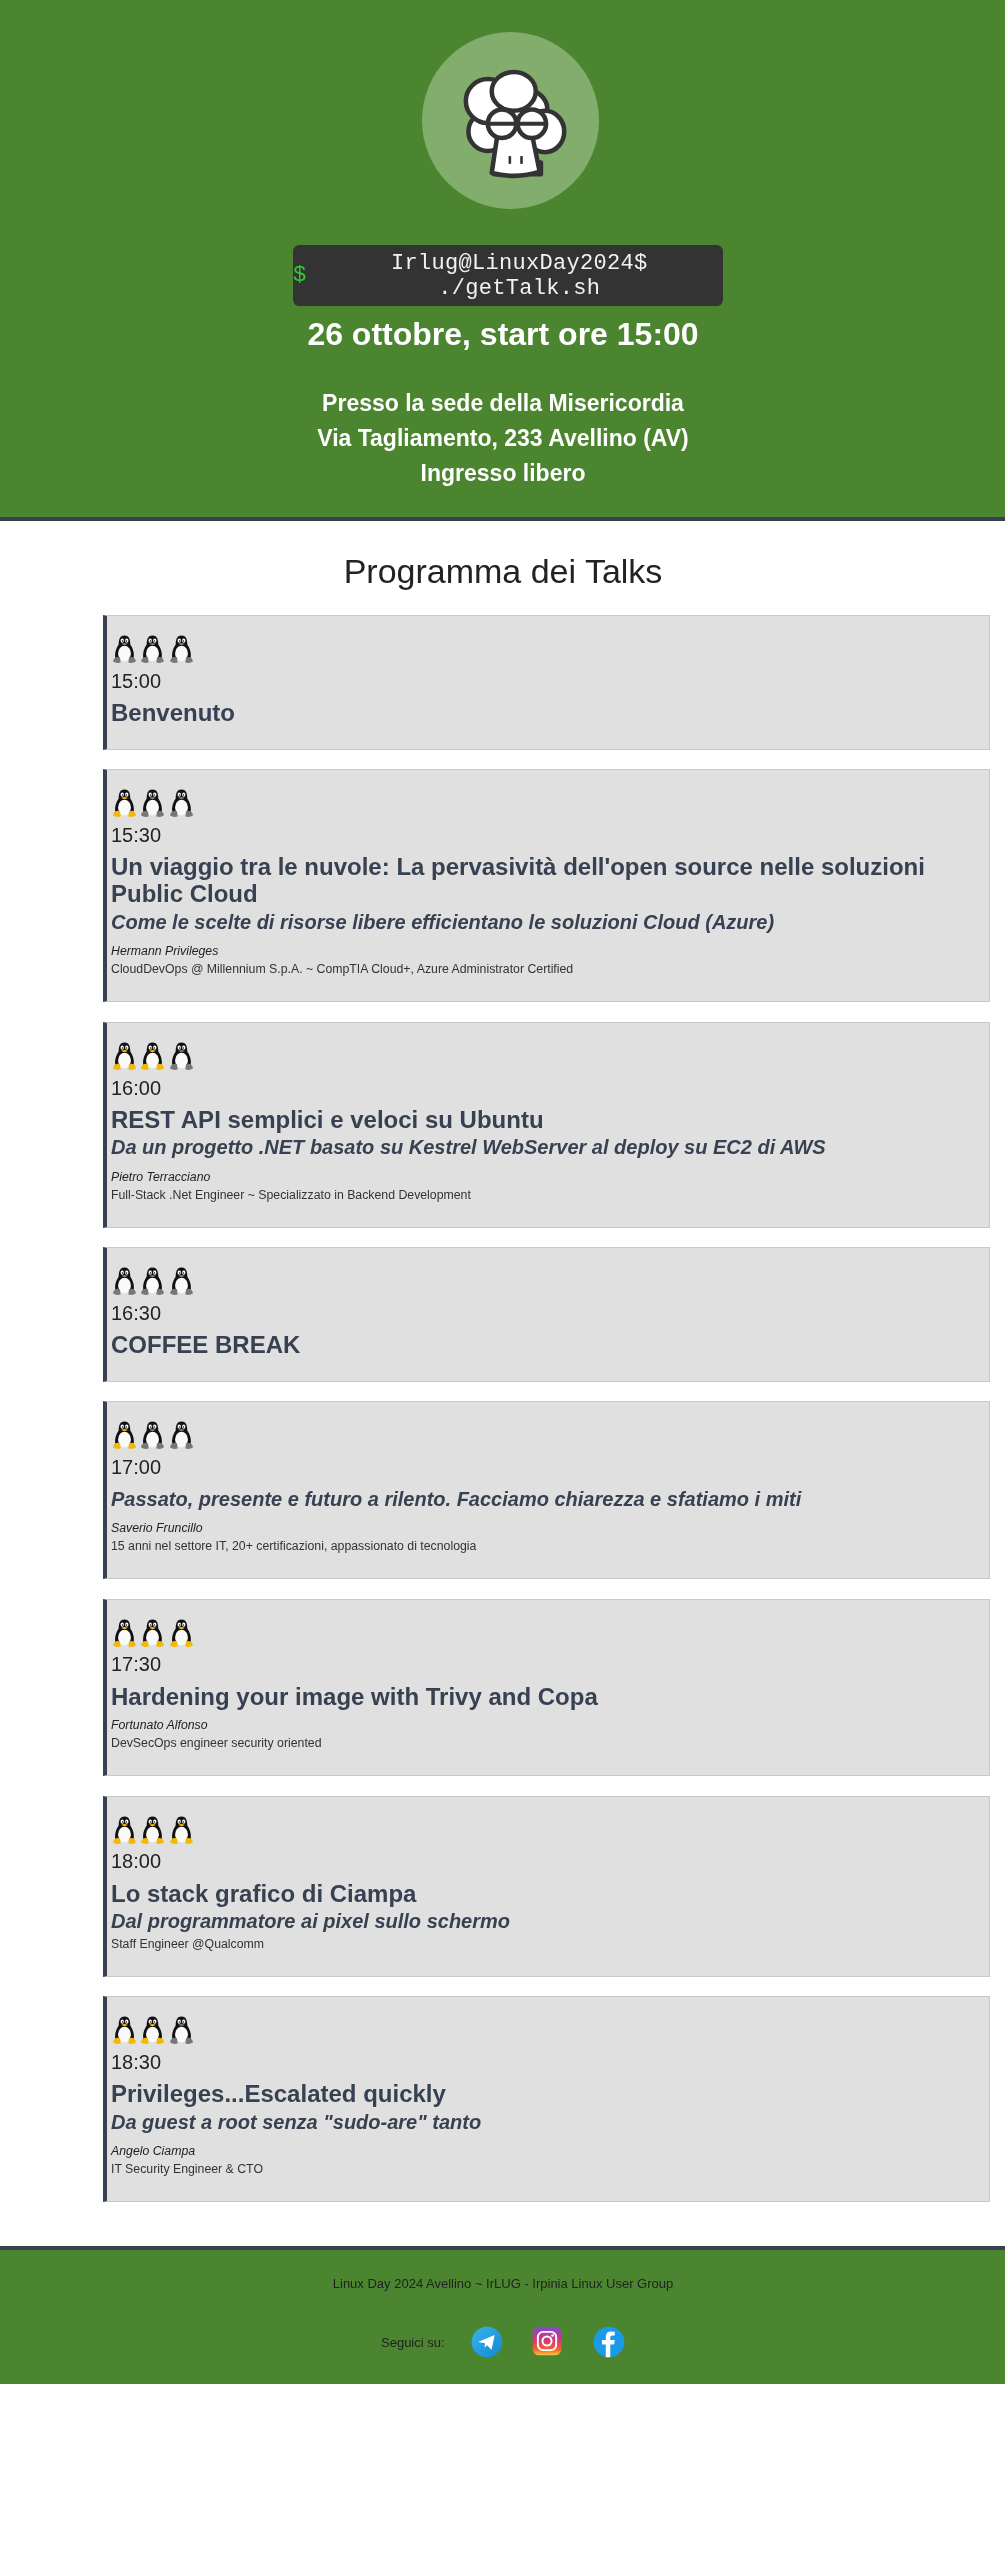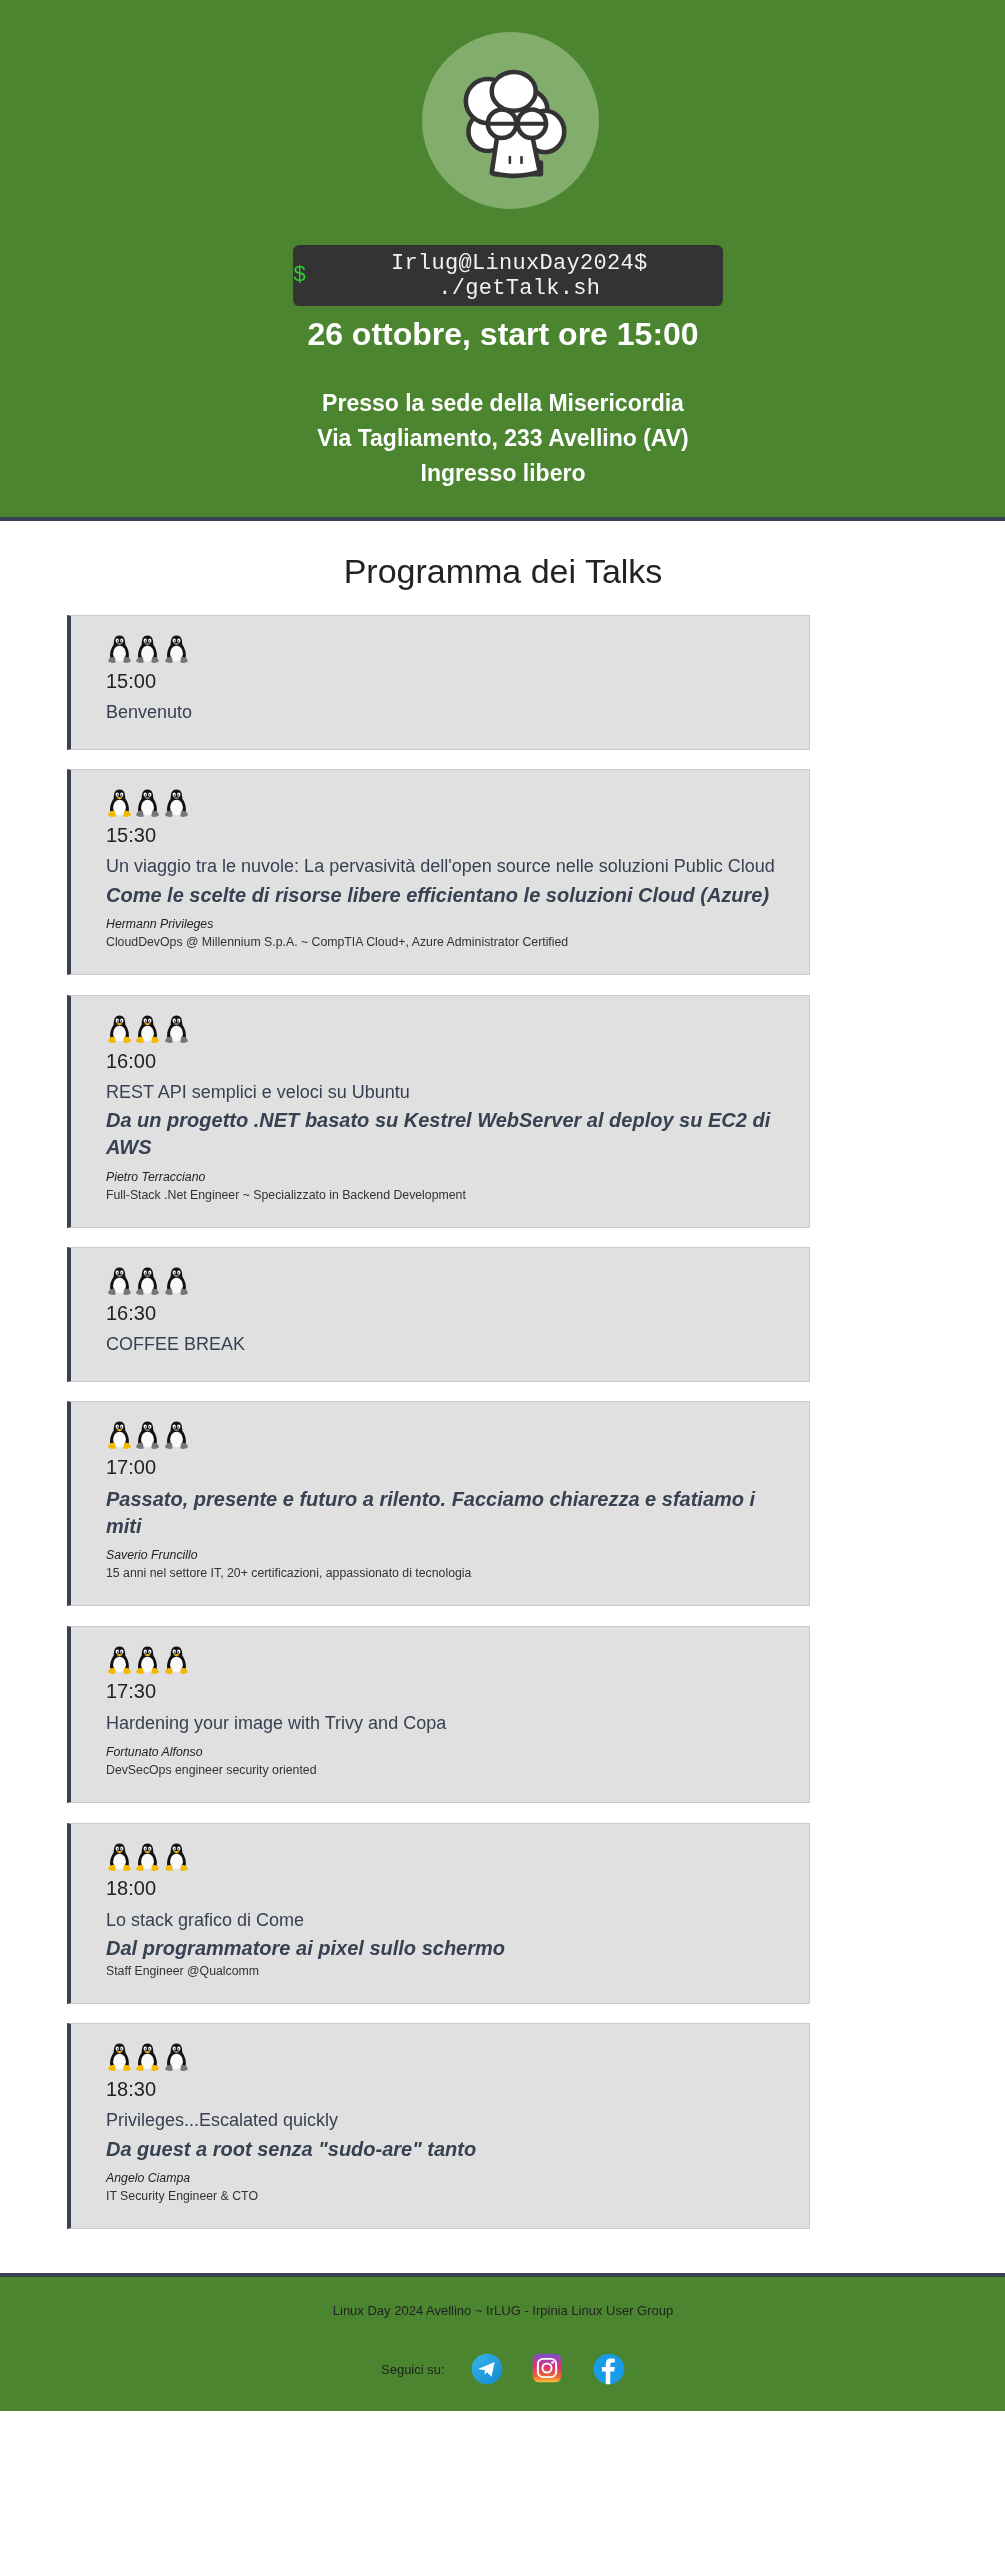--- a/index.html
+++ b/index.html
@@ -50,28 +50,29 @@
     font-size: 34px;
     font-weight: normal;
     color: #222;
     height: 63px;
   }
   .cards { padding: 0 52px 0 67px; }
   .card {
     background: #e0e0e0;
     border: 1.3px solid #c9c9c9;
     border-left: 4.5px solid #374151;
-    padding: 18px 22px 23px 35px;
+    padding: 18px 22px 23px 4px;
     margin-bottom: 19.3px;
-    width: 743px;
+    width: 887px;
+    margin-left: 36px;
   }
   .penguins { display: flex; gap: 1.3px; height: 30px; margin-bottom: 3.9px; }
   .penguin { width: 27px; height: 30px; }
   .time { font-size: 20px; color: #222; line-height: 26px; margin-bottom: 5.2px; }
-  .talk-title { font-size: 18px; font-weight: normal; color: #374151; line-height: 27px; }
+  .talk-title { font-size: 24px; font-weight: bold; color: #374151; line-height: 27px; }
   .talk-subtitle { font-size: 20px; font-weight: bold; font-style: italic; color: #374151; line-height: 27px; margin-top: 1.3px; }
   .speaker { font-size: 12.3px; font-style: italic; color: #222; margin-top: 7.7px; line-height: 17px; }
   .role { font-size: 12.3px; color: #333; line-height: 18px; }
 
   .footer {
     margin-top: 44px;
     background: #4c8530;
     border-top: 4.5px solid #374151;
     height: 138px;
     text-align: center;
@@ -405,21 +406,21 @@
             <ellipse cx="17.5" cy="10" rx="2.6" ry="3.2" fill="#fff"></ellipse>
             <ellipse cx="24.5" cy="10" rx="2.6" ry="3.2" fill="#fff"></ellipse>
             <circle cx="18" cy="10.5" r="1.2" fill="#111"></circle>
             <circle cx="24" cy="10.5" r="1.2" fill="#111"></circle>
             <path d="M16 15 Q21 12 26 15 Q21 19 16 15 Z" fill="#f5b800"></path>
             <path d="M3 42 Q6 33 14 36 L15 44 Q8 46 3 42 Z" fill="#f5b800"></path>
             <path d="M39 42 Q36 33 28 36 L27 44 Q34 46 39 42 Z" fill="#f5b800"></path>
           </svg>
         </div>
         <div class="time">18:00</div>
-        <div class="talk-title">Lo stack grafico di Come</div>
+        <div class="talk-title">Lo stack grafico di Ciampa</div>
         <div class="talk-subtitle">Dal programmatore ai pixel sullo schermo</div>
         <div class="role">Staff Engineer @Qualcomm</div>
       </article>
       <article class="card">
         <div class="penguins">
           <svg class="penguin" viewBox="0 0 42 46">
             <path d="M21 2 C13 2 12 10 12 16 C8 22 5 30 7 38 L35 38 C37 30 34 22 30 16 C30 10 29 2 21 2 Z" fill="#111"></path>
             <ellipse cx="21" cy="30" rx="10" ry="12" fill="#fafafa"></ellipse>
             <ellipse cx="17.5" cy="10" rx="2.6" ry="3.2" fill="#fff"></ellipse>
             <ellipse cx="24.5" cy="10" rx="2.6" ry="3.2" fill="#fff"></ellipse>

